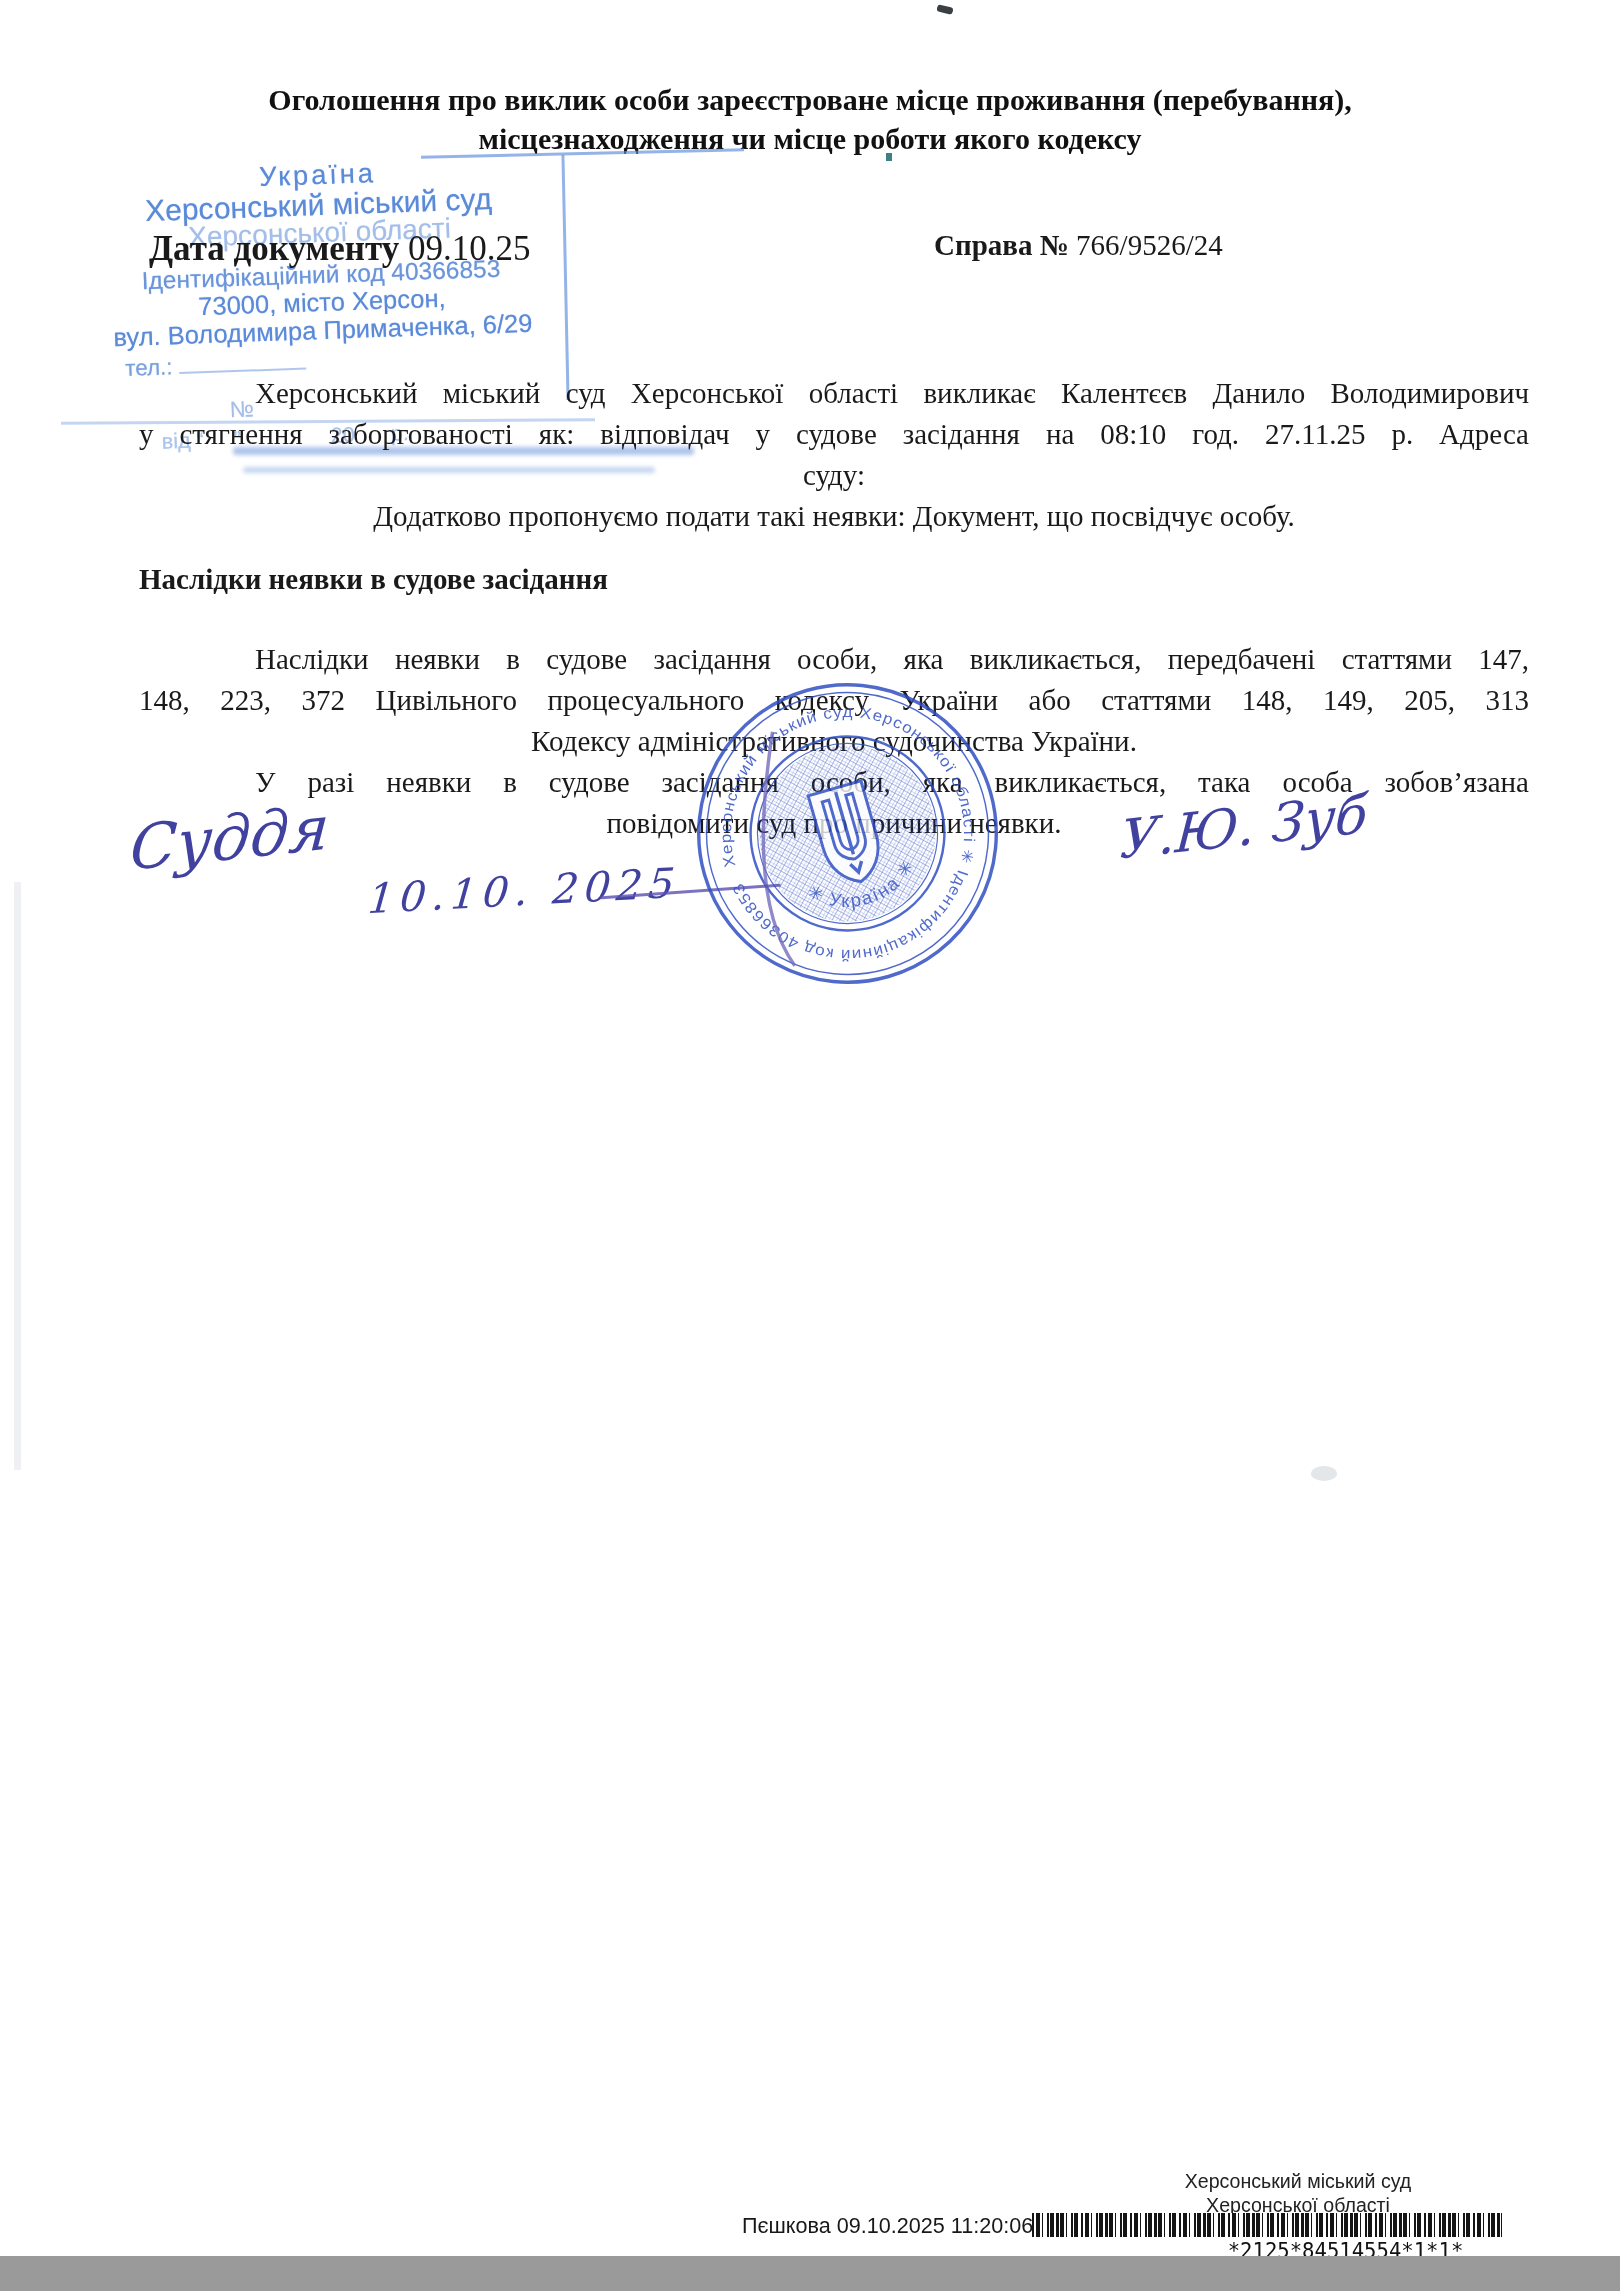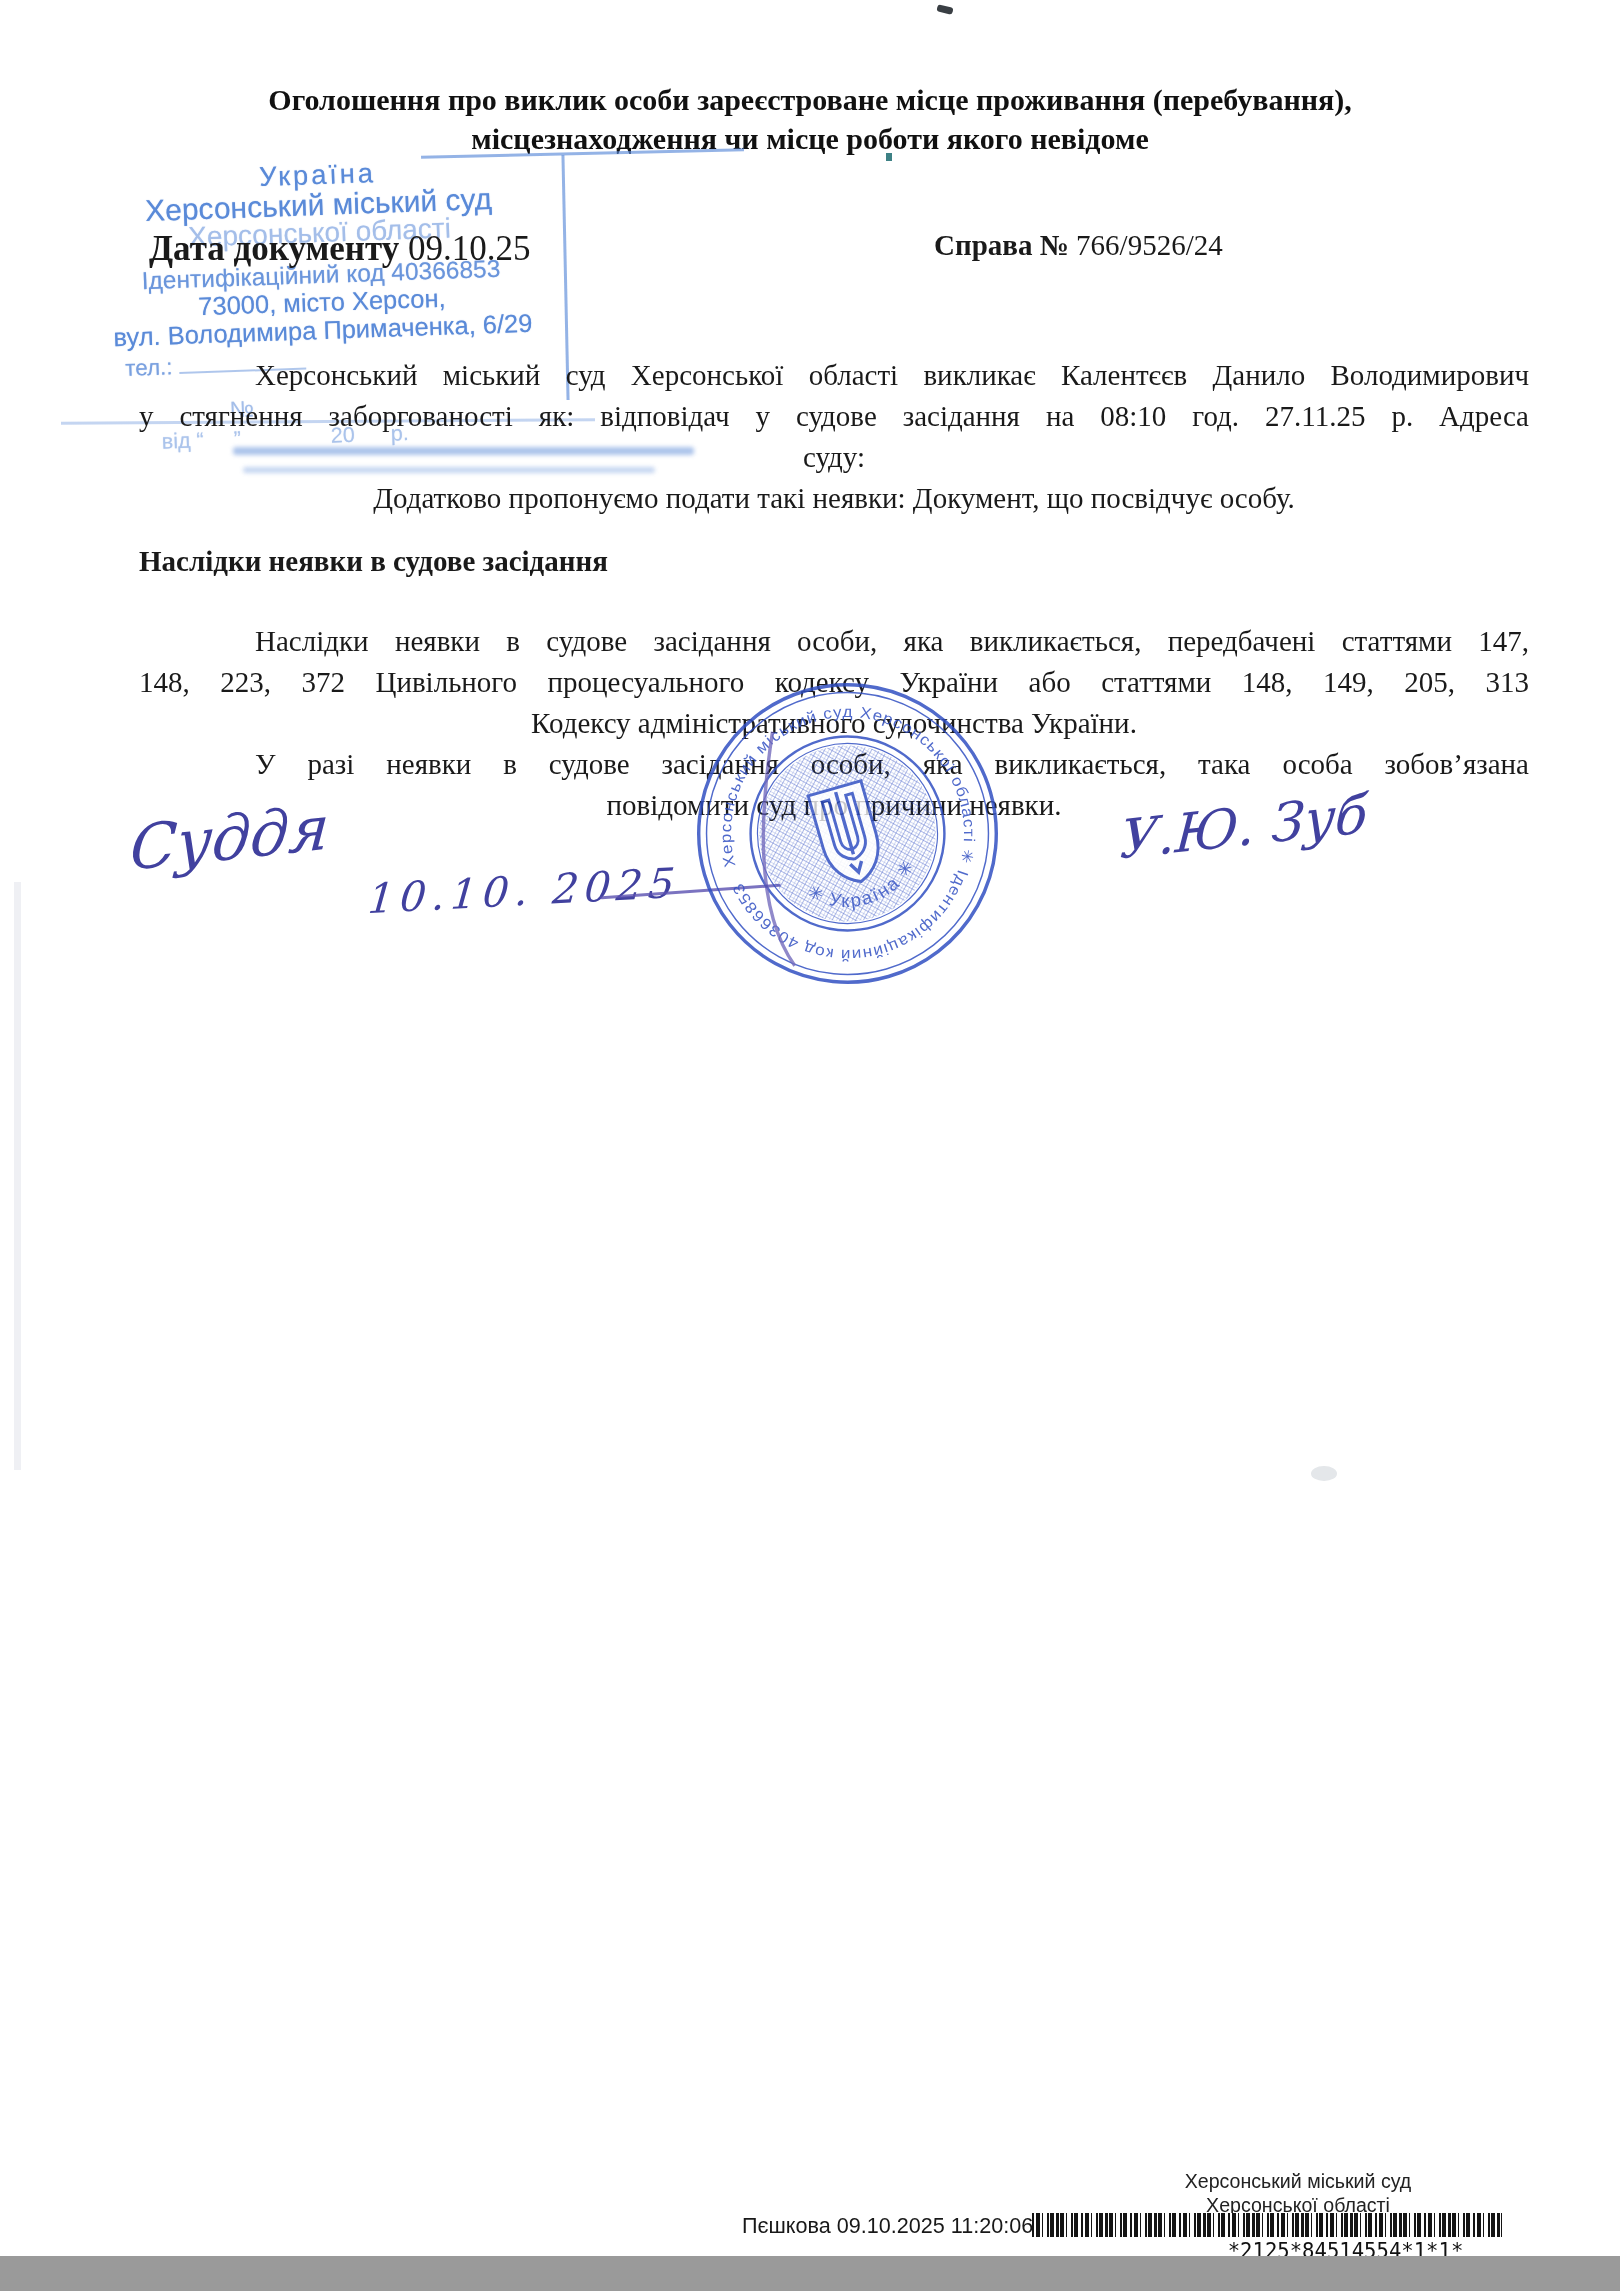--- a/index.html
+++ b/index.html
@@ -32,21 +32,21 @@
   .stamp-border-right{left:564px;top:155px;width:2.9px;height:245px;transform:rotate(-1.2deg);}
   .stamp-strike{left:61px;top:420px;width:534px;height:2.9px;opacity:.55;transform:rotate(-.4deg);}
   .smudge{position:absolute;background:rgba(90,138,216,.5);filter:blur(2px);border-radius:2.9px;}
   .smudge1{left:233px;top:447px;width:461px;height:7.8px;}
   .smudge2{left:243px;top:467px;width:412px;height:5.9px;opacity:.7;}
   
   .meta-date{position:absolute;left:149px;top:229px;font-size:35px;white-space:nowrap;}
   .meta-case{position:absolute;left:934px;top:229px;font-size:29px;white-space:nowrap;}
   .meta-date b,.meta-case b{font-weight:bold;}
   
-  .body-block{position:absolute;left:139px;top:355px;width:1390px;font-size:29px;line-height:41px;}
+  .body-block{position:absolute;left:139px;top:373px;width:1390px;font-size:29px;line-height:41px;}
   .jline{text-align:justify;text-align-last:justify;white-space:normal;}
   .indent{text-indent:116px;}
   .plain{text-align:center;}
   .heading{font-weight:bold;margin-top:21.6px;margin-bottom:39px;}
   
   .script{position:absolute;font-family:"DejaVu Serif",serif;font-style:italic;color:#41419f;white-space:nowrap;}
   .sig-judge{left:130px;top:802px;font-size:61px;transform:rotate(-6deg) skewX(-10deg);}
   .sig-date{left:368px;top:867px;font-size:41px;letter-spacing:5.9px;transform:rotate(-3deg) skewX(-8deg);}
   .sig-name{left:1120px;top:796px;font-size:53px;transform:rotate(-6deg) skewX(-10deg);}
   .pen-dash{position:absolute;left:600px;top:890px;width:181px;height:3.4px;background:#5a50b0;opacity:.8;transform:rotate(-4deg);border-radius:2px;}
@@ -78,21 +78,21 @@
 
 <div class="page">
 
   <div class="art art-tr"></div>
   <div class="art art-teal"></div>
   <div class="art art-gray"></div>
   <div class="art art-edge"></div>
 
   <div class="title-wrap">
     <div>Оголошення про виклик особи зареєстроване місце проживання (перебування),</div>
-    <div>місцезнаходження чи місце роботи якого невідоме</div>
+    <div>місцезнаходження чи місце роботи якого кодексу</div>
   </div>
 
   <div class="stamp-line stamp-border-top"></div>
   <div class="stamp-line stamp-border-right"></div>
   <div class="stamp-line stamp-strike"></div>
   <div class="smudge smudge1"></div>
   <div class="smudge smudge2"></div>
 
   <div class="corner-stamp">
     <div class="cs-line cs-country">Україна</div>

